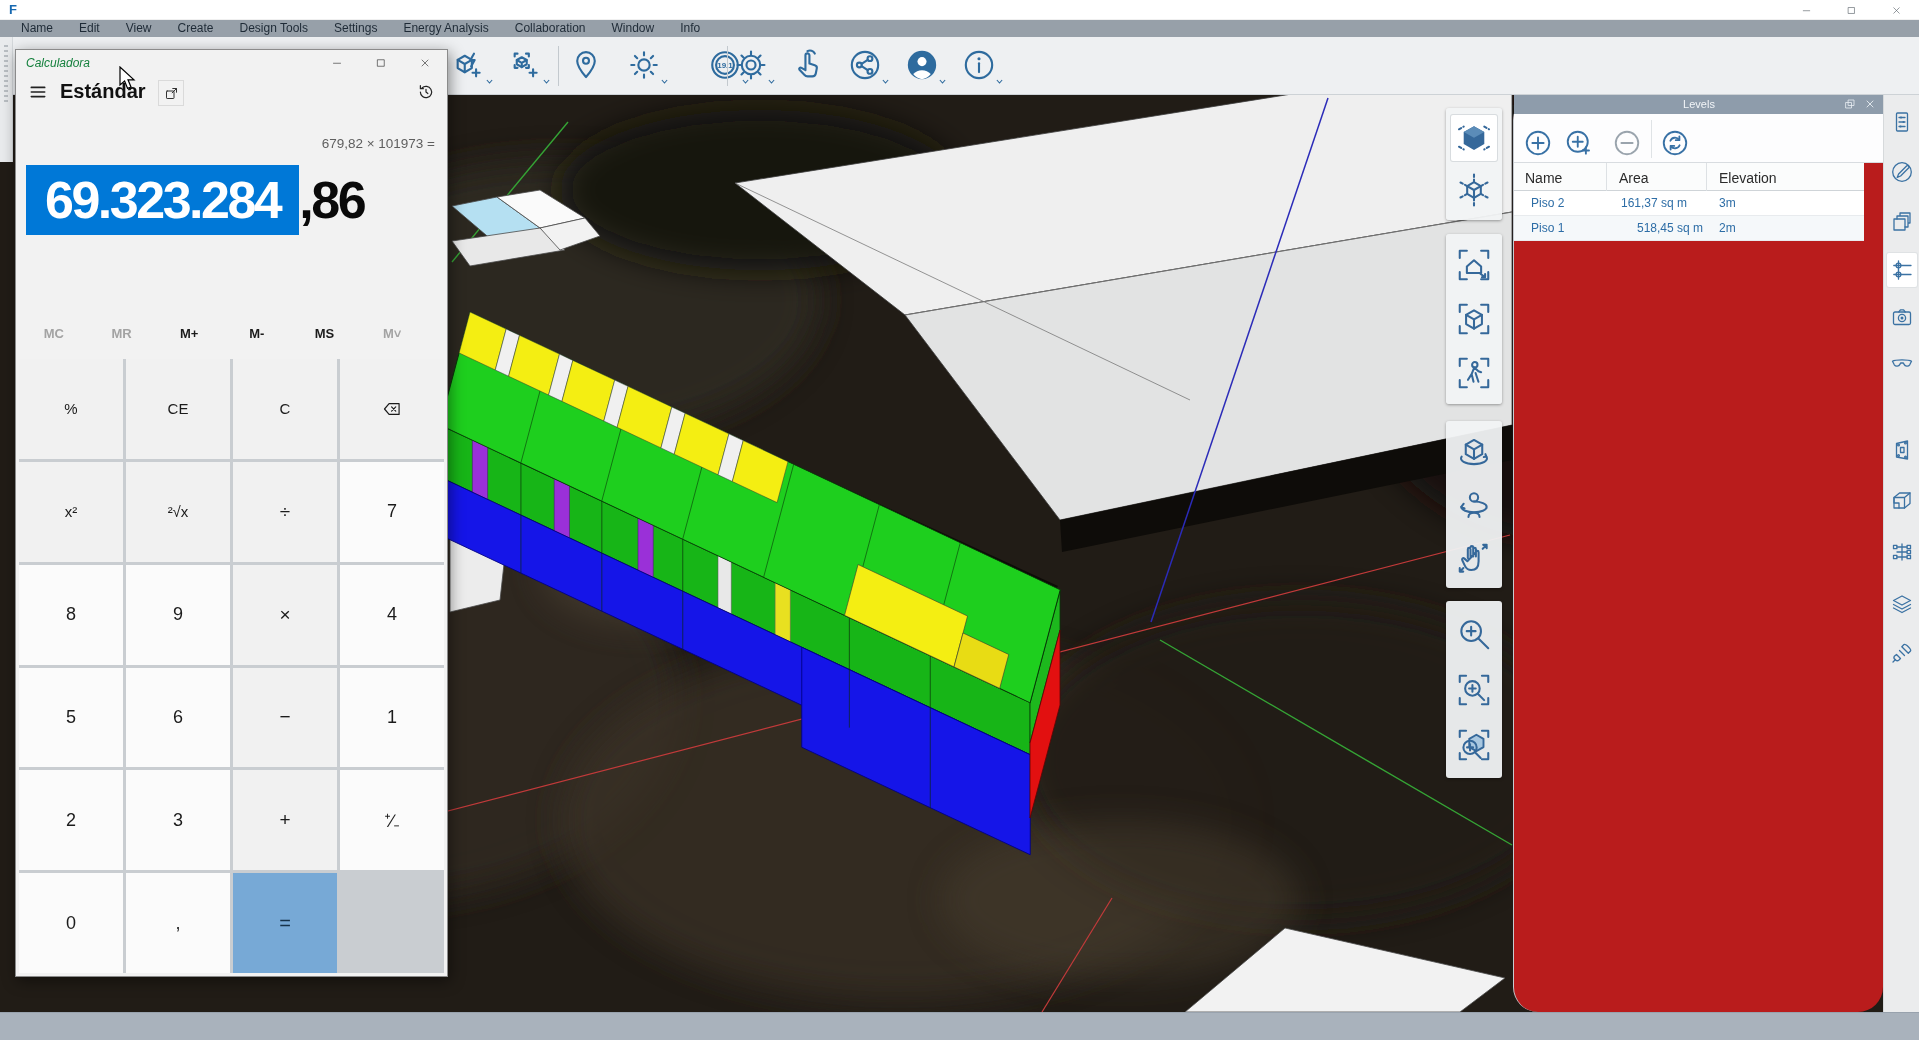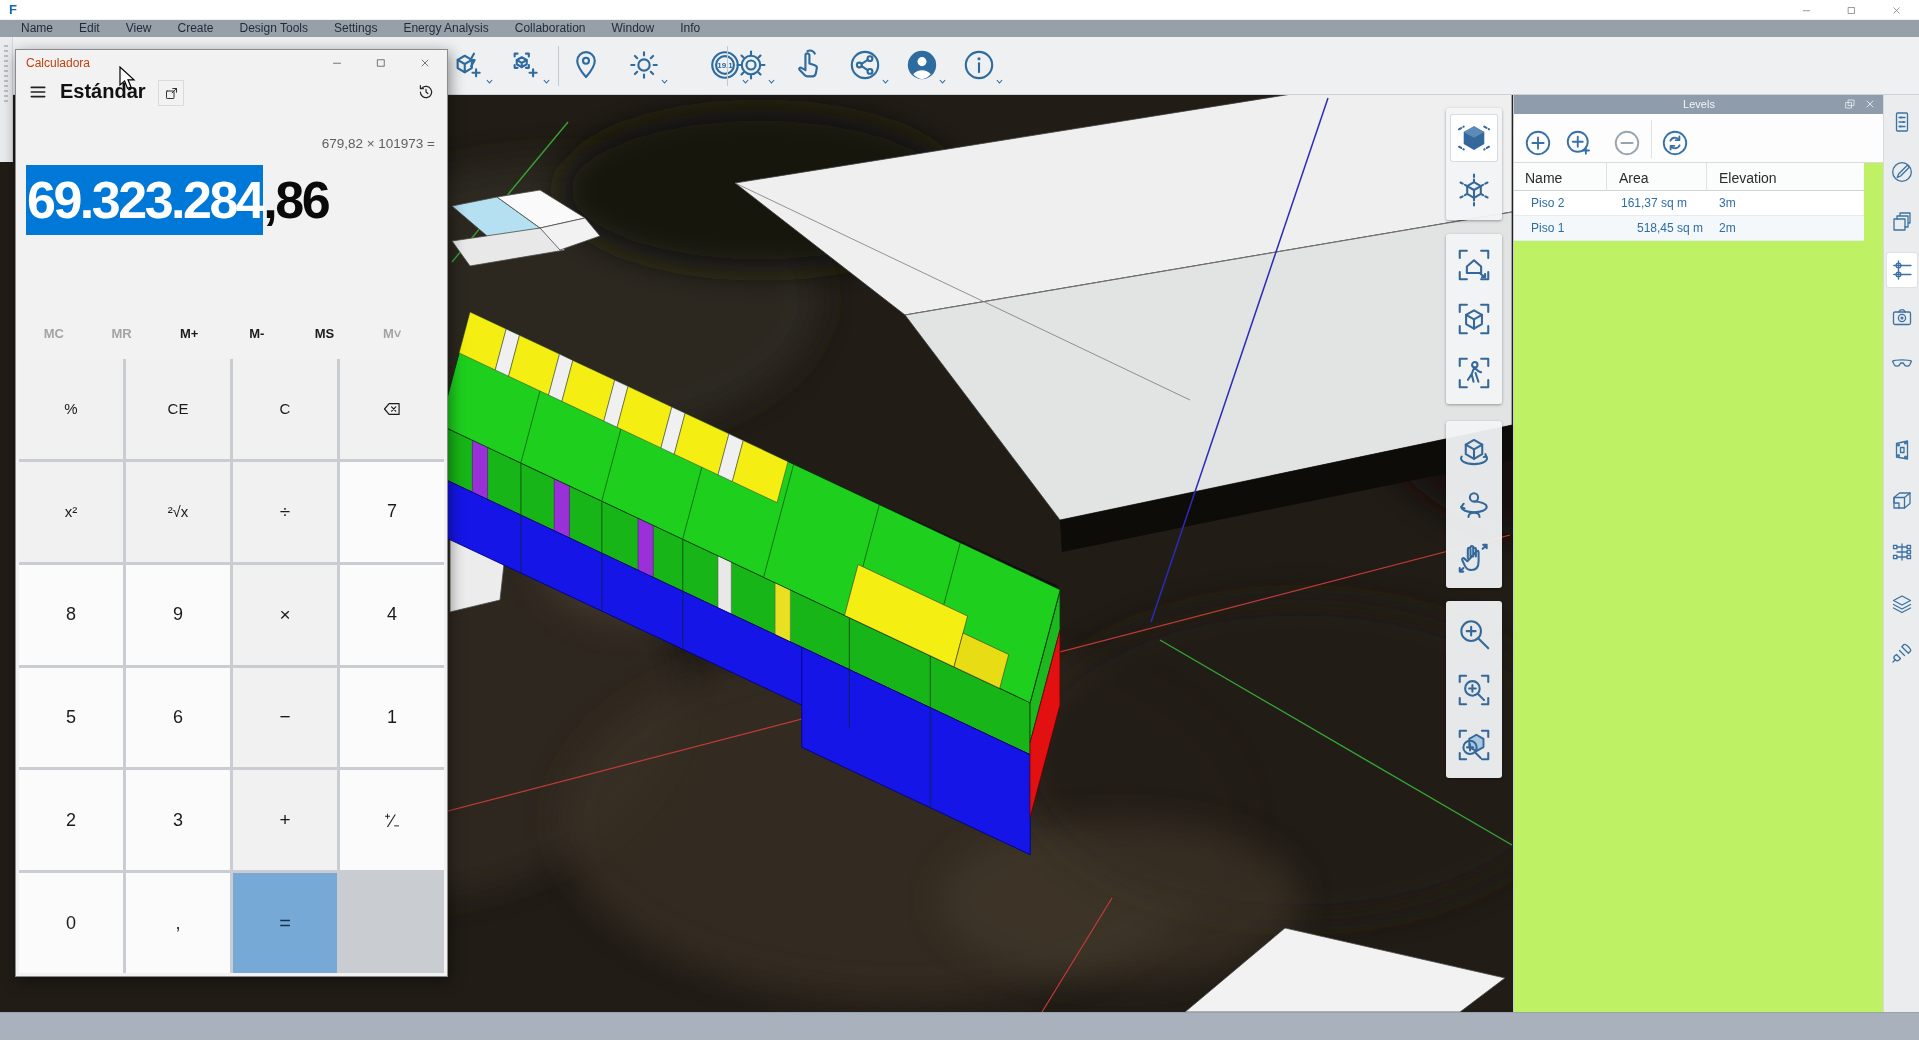--- a/index.html
+++ b/index.html
@@ -32,22 +32,22 @@
   .left-sliver { position:absolute; left:0; top:37px; width:13px; height:125px; background:#e9ebed;
     border-right:1px solid #d4d8db;
     background-image:repeating-linear-gradient(#b9bec3 0 2px, transparent 2px 5px);
     background-size:4px 60px; background-repeat:no-repeat; background-position:4px 8px; }
 
   
   .viewport { position:absolute; left:0; top:95px; width:1883px; height:917px; background:#1e1a15; }
   .viewport svg { display:block; }
 
   
-  .dock { position:absolute; left:1513px; top:95px; width:370px; height:917px; background:#bef264;
-    border-left:1px solid #c6cbd0; }
+  .dock { position:absolute; left:1513px; top:95px; width:370px; height:917px; background:#b91c1c;
+    border-left:1px solid #c6cbd0;border-radius:25px; }
   .lv-header { position:absolute; left:0; top:0; width:370px; height:19px; background:#8e9cab;
     color:#f2f5f8; font-size:11px; text-align:center; line-height:19px; }
   .lv-hbtn { position:absolute; top:2px; width:16px; height:15px; color:#e8edf2; }
   .lv-hbtn svg { width:12px; height:12px; }
   .lv-toolbar { position:absolute; left:0; top:19px; width:370px; height:49px; background:#fdfdfe;
     border-bottom:1px solid #d8dce0; }
   .lv-circle { position:absolute; top:14px; width:30px; height:30px; color:#3871a5; }
   .lv-circle svg { width:30px; height:30px; }
   .lv-circle.disabled { color:#9aa4ad; }
   .lv-tb-div { position:absolute; left:137px; top:6px; width:1px; height:38px; background:#dfe3e6; }
@@ -79,36 +79,36 @@
   .vbtn svg { width:38px; height:38px; }
 
   
   .statusbar { position:absolute; left:0; top:1012px; width:1919px; height:28px; background:#a9b2bc;
     border-top:1px solid #98a2ad; }
 
   
   .calc { position:absolute; left:15px; top:49px; width:433px; height:928px; background:#f2f2f2;
     border:1px solid #8b8b8b; box-shadow:2px 4px 14px rgba(0,0,0,.45); }
   .calc-titlebar { position:absolute; left:0; top:0; width:100%; height:26px; }
-  .calc-title { position:absolute; left:10px; top:6px; font-size:12px; color:#c2410c; }
+  .calc-title { position:absolute; left:10px; top:6px; font-size:12px; color:#15803d;font-style:italic; }
   .calc-controls { position:absolute; right:0; top:0; display:flex; height:26px; }
   .calc-wbtn { width:44px; height:26px; display:flex; align-items:center; justify-content:center; color:#222; }
   .calc-wbtn svg { width:12px; height:12px; }
   .calc-hamburger { position:absolute; left:12px; top:32px; width:22px; height:22px; color:#222; }
   .calc-hamburger svg { width:20px; height:20px; }
   .calc-mode { position:absolute; left:44px; top:30px; font-size:20px; font-weight:bold; color:#111; }
   .calc-pin { position:absolute; left:142px; top:30px; width:26px; height:26px; color:#333;
     border:1px solid #dadada; display:flex; align-items:center; justify-content:center; }
   .calc-pin svg { width:15px; height:15px; }
   .calc-history { position:absolute; right:10px; top:33px; width:20px; height:20px; color:#222; }
   .calc-history svg { width:18px; height:18px; }
   .calc-expression { position:absolute; right:12px; top:86px; font-size:13.5px; color:#5f5f5f; }
   .calc-result { position:absolute; left:10px; top:104px; right:10px; height:92px; line-height:92px;
     font-size:52px; font-weight:bold; letter-spacing:-2.5px; color:#0a0a0a; white-space:nowrap; }
-  .calc-result .sel { background:var(--accent,#0078d7); color:#ffffff; padding:6px 1px; }
+  .calc-result .sel { background:var(--accent,#0078d7); color:#ffffff; padding:6px 19px; }
   .calc-memrow { position:absolute; left:4px; right:21px; top:268px; height:32px; display:flex;align-items:flex-end; }
   .mem-key { flex:1; text-align:center; font-size:13px; font-weight:bold; line-height:32px; color:#1b1b1b; }
   .mem-key.disabled { color:#a3a3a3; }
   .calc-grid { position:absolute; left:3px; right:3px; top:309px; bottom:3px; display:grid;
     grid-template-columns:repeat(4,1fr); grid-template-rows:repeat(6,1fr); gap:3px; background:#c9cdd1; }
   .ckey { display:flex; align-items:center; justify-content:center; font-size:17px; color:#1b1b1b; }
   .ckey.fn, .ckey.op { background:#f1f1f1; font-size:15px; }
   .ckey.op { font-size:19px; }
   .ckey.num { background:#fbfbfb; font-size:18px; }
   .ckey.eq { background:var(--equals,#77a9d6); font-size:20px; color:#16324a; }

